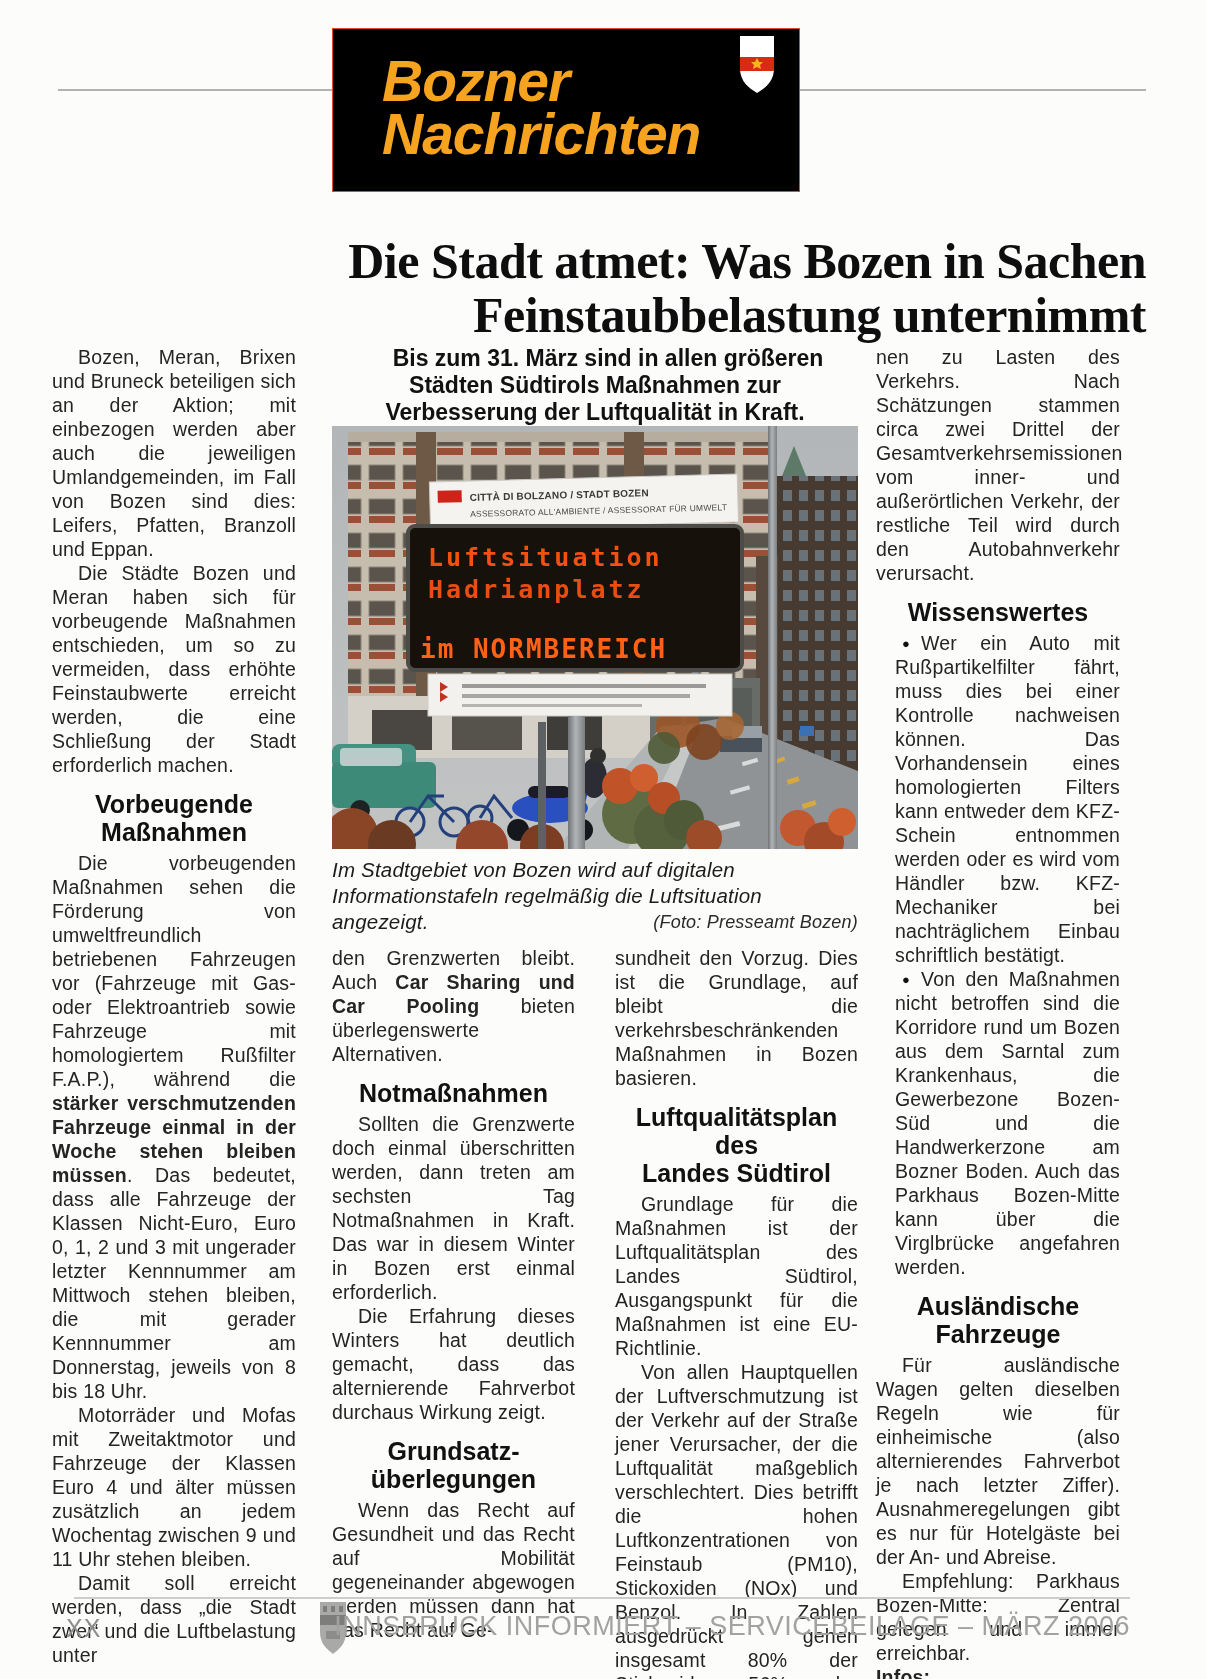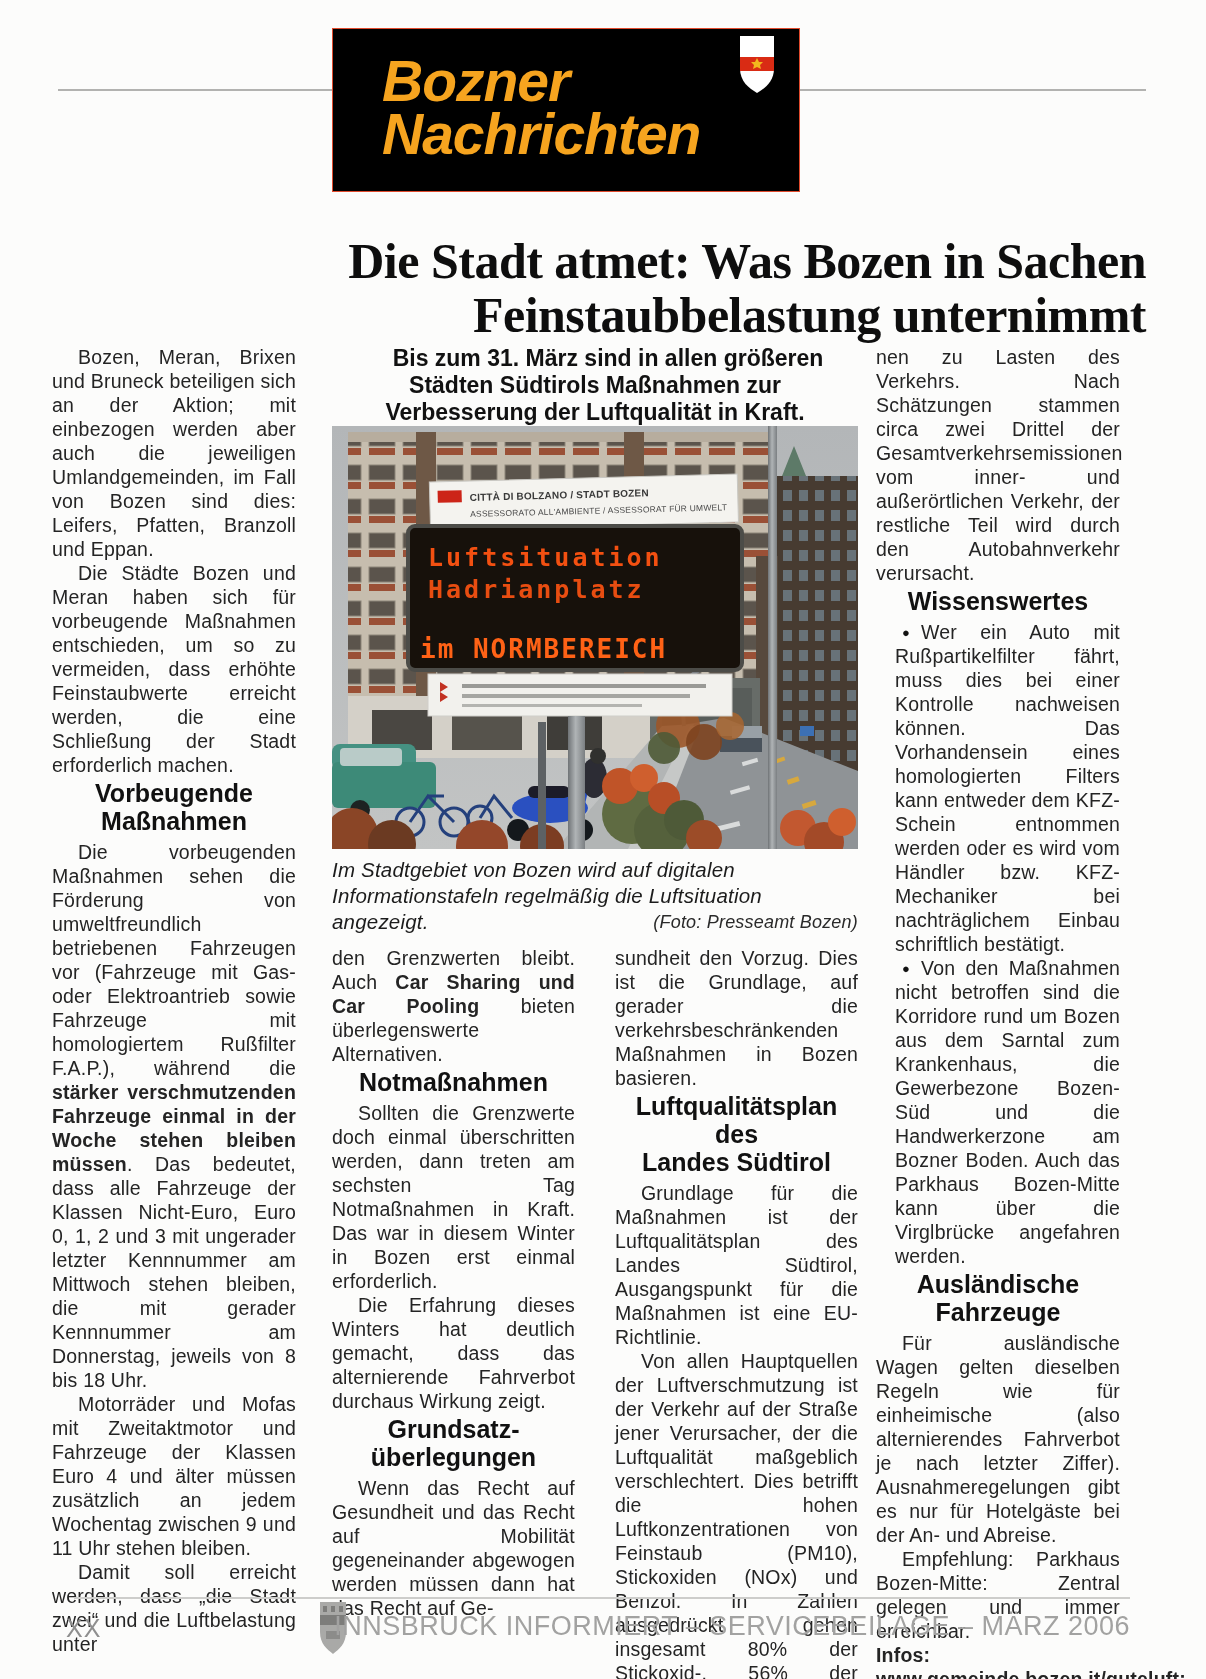--- a/index.html
+++ b/index.html
@@ -33,21 +33,21 @@
   
   .col { position:absolute; top:345px; font-size:19.5px; line-height:24px;
          text-align:justify; letter-spacing:0.2px; color:#242424; }
   .col-1 { left:52px;  width:244px; }
   .col-mid { left:332px; width:526px; }
   .col-4 { left:876px; width:244px; }
   .col p { margin:0; text-indent:26px; }
   .col p.noindent { text-indent:0; }
   .subhead {
     font-weight:bold; font-size:25px; line-height:28px; text-align:center;
-    white-space:pre-line; margin:2px 0 5px; letter-spacing:0; color:#111;
+    white-space:pre-line; margin:13px 0 5px; letter-spacing:0; color:#111;
   }
   .bullet { position:relative; padding-left:19px; text-indent:0; }
   .bullet .dot { position:absolute; left:0; top:1px; font-size:13px; color:#111; }
   .b { font-weight:bold; }
   .bold-par { font-weight:bold; }
 
   
   .lead {
     font-weight:bold; font-size:23px; line-height:27px; text-align:center;
     letter-spacing:0; margin:0 0 13px; color:#111; text-indent:0;
@@ -252,21 +252,21 @@
         <p class="noindent"><span>den Grenzwerten bleibt. Auch </span><span class="b">Car Sharing und Car Pooling</span><span> bieten überlegenswerte Alternativen.</span></p>
         <h2 class="subhead">Notmaßnahmen</h2>
         <p>Sollten die Grenzwerte doch einmal überschritten werden, dann treten am sechsten Tag Notmaßnahmen in Kraft. Das war in diesem Winter in Bozen erst einmal erforderlich.</p>
         <p>Die Erfahrung dieses Winters hat deutlich gemacht, dass das alternierende Fahrverbot durchaus Wirkung zeigt.</p>
         <h2 class="subhead">Grundsatz-
 überlegungen</h2>
         <p>Wenn das Recht auf Gesundheit und das Recht auf Mobilität gegeneinander abgewogen werden müssen dann hat das Recht auf Ge-</p>
       </div>
 
       <div>
-        <p class="noindent">sundheit den Vorzug. Dies ist die Grundlage, auf gerader die verkehrsbeschränkenden Maßnahmen in Bozen basieren.</p>
+        <p class="noindent">sundheit den Vorzug. Dies ist die Grundlage, auf bleibt die verkehrsbeschränkenden Maßnahmen in Bozen basieren.</p>
         <h2 class="subhead">Luftqualitätsplan des
 Landes Südtirol</h2>
         <p>Grundlage für die Maßnahmen ist der Luftqualitätsplan des Landes Südtirol, Ausgangspunkt für die Maßnahmen ist eine EU-Richtlinie.</p>
         <p>Von allen Hauptquellen der Luftverschmutzung ist der Verkehr auf der Straße jener Verursacher, der die Luftqualität maßgeblich verschlechtert. Dies betrifft die hohen Luftkonzentrationen von Feinstaub (PM10), Stickoxiden (NOx) und Benzol. In Zahlen ausgedrückt gehen insgesamt 80% der Stickoxid-, 56% der Feinstaub- und 98% der Benzolemissio-</p>
       </div>
     </div>
   </div>
 
   <div class="col col-4">
     <p class="noindent">nen zu Lasten des Verkehrs. Nach Schätzungen stammen circa zwei Drittel der Gesamtverkehrsemissionen vom inner- und außerörtlichen Verkehr, der restliche Teil wird durch den Autobahnverkehr verursacht.</p>

